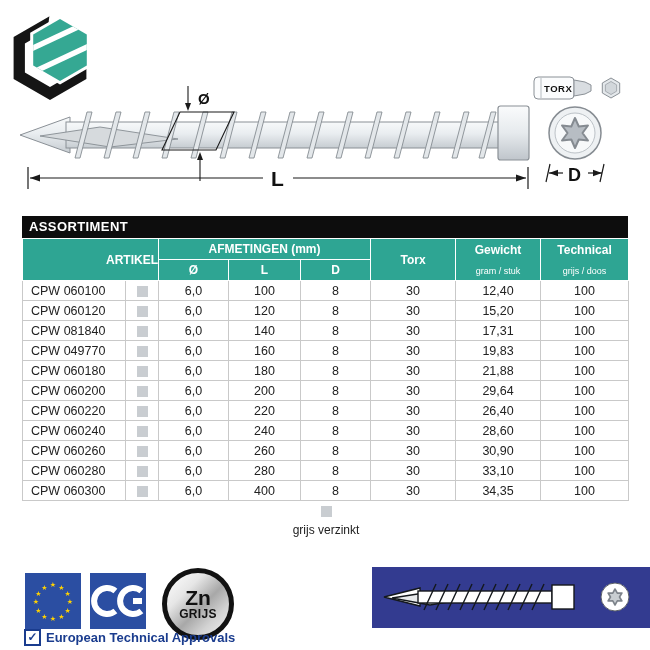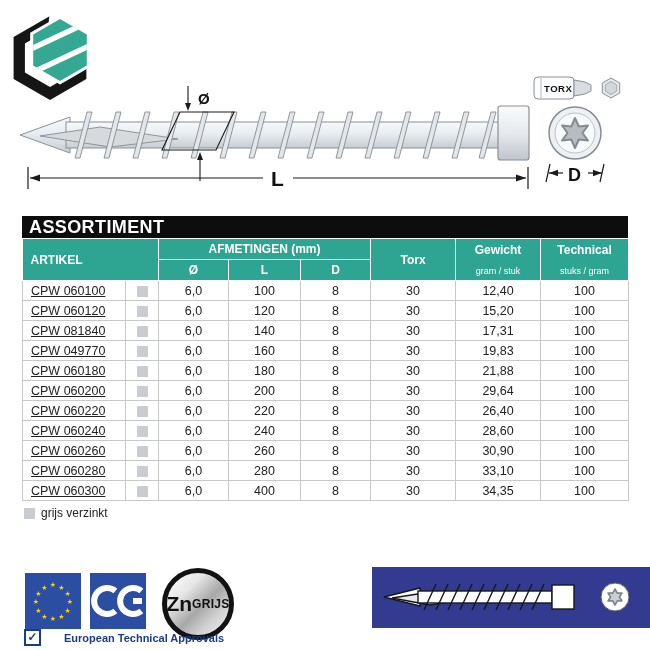--- a/index.html
+++ b/index.html
@@ -5,42 +5,42 @@
   html,body{margin:0;padding:0;}
   body{width:650px;height:650px;background:#fff;font-family:"Liberation Sans",sans-serif;overflow:hidden;position:relative;}
   .abs{position:absolute;}
 
   
   #drawing-svg{left:0;top:0;}
   #logo-svg{left:8px;top:8px;}
 
   
   #table-wrap{left:22px;top:216px;width:606px;}
-  #table-title{background:#0d0d0d;color:#fff;font-size:18px;font-weight:bold;letter-spacing:.4px;height:22px;line-height:22px;padding-left:7px;}
+  #table-title{background:#0d0d0d;color:#fff;font-size:13px;font-weight:bold;letter-spacing:.4px;height:22px;line-height:22px;padding-left:7px;}
   table{border-collapse:collapse;width:606px;table-layout:fixed;}
   thead th{background:#2EA593;color:#fff;font-size:12px;font-weight:bold;border:1px solid #fff;padding:0;}
-  th.artikel-h{text-align:left;padding-left:8px;border-left:none;}
+  th.artikel-h{text-align:right;padding-left:8px;border-left:none;}
   th .sub{display:block;font-size:9px;font-weight:normal;margin-top:9px;}
   tbody td{border:1px solid #c9c9c9;font-size:12.5px;color:#222;height:19px;padding:0 4px;background:#fff;}
-  tbody td.a{text-align:left;padding-left:8px;text-decoration:underline;}
+  tbody td.a{text-align:left;padding-left:8px;}
   tbody td.c{text-align:center;}
   .swatch{display:inline-block;width:11px;height:11px;background:#c9cdd1;vertical-align:middle;}
-  #legend{margin-top:5px;font-size:12px;color:#222;display:flex;align-items:center;gap:6px;padding-left:2px;}
+  #legend{margin-top:5px;font-size:12px;color:#222;display:flex;align-items:center;gap:6px;padding-left:2px;flex-direction:column;}
 
   
   #eu-flag{left:25px;top:573px;}
   #ce-mark{left:90px;top:573px;}
   #zn-badge{left:162px;top:568px;width:62px;height:62px;border-radius:50%;border:5px solid #121212;
     background:linear-gradient(135deg,#ffffff 0%,#e6e6e6 30%,#a8a8a8 55%,#d2d2d2 75%,#f2f2f2 100%);
-    display:flex;flex-direction:row;align-items:center;justify-content:center;color:#111;}
+    display:flex;flex-direction:column;align-items:center;justify-content:center;color:#111;}
   #zn-badge .zn{font-size:21px;font-weight:800;line-height:20px;}
   #zn-badge .grijs{font-size:12px;font-weight:800;line-height:13px;letter-spacing:.3px;text-align:center;}
   #eta-line{left:24px;top:629px;display:flex;align-items:center;gap:5px;}
   #eta-check{width:13px;height:13px;border:2px solid #1a3c8e;background:#fff;color:#1a3c8e;font-size:12px;font-weight:bold;line-height:12px;text-align:center;}
-  #eta-text{font-size:11px;font-weight:bold;color:#1a3c8e;margin-left:18px;}
+  #eta-text{font-size:13px;font-weight:bold;color:#1a3c8e;}
   #blue-box{left:372px;top:567px;width:278px;height:61px;background:#333B90;}
 </style>
 </head>
 <body>
 
 <svg id="drawing-svg" class="abs" width="650" height="212" viewBox="0 0 650 212">
   <defs>
     <linearGradient id="gShank" x1="0" y1="0" x2="0" y2="1">
       <stop offset="0" stop-color="#f7f9fa"></stop>
         <stop offset=".45" stop-color="#e9edf0"></stop>
@@ -162,21 +162,21 @@
       <tr>
         <th class="artikel-h" rowspan="2" colspan="2">ARTIKEL</th>
         <th colspan="3" style="height:20px;">AFMETINGEN (mm)</th>
         <th rowspan="2">Torx</th>
         <th rowspan="2">
           <span>Gewicht</span>
           <span class="sub">gram / stuk</span>
         </th>
         <th rowspan="2">
           <span>Technical</span>
-          <span class="sub">stuks / gram</span>
+          <span class="sub">grijs / doos</span>
         </th>
       </tr>
       <tr>
         <th style="height:20px;">Ø</th>
         <th>L</th>
         <th>D</th>
       </tr>
     </thead>
     <tbody>
         <tr>

